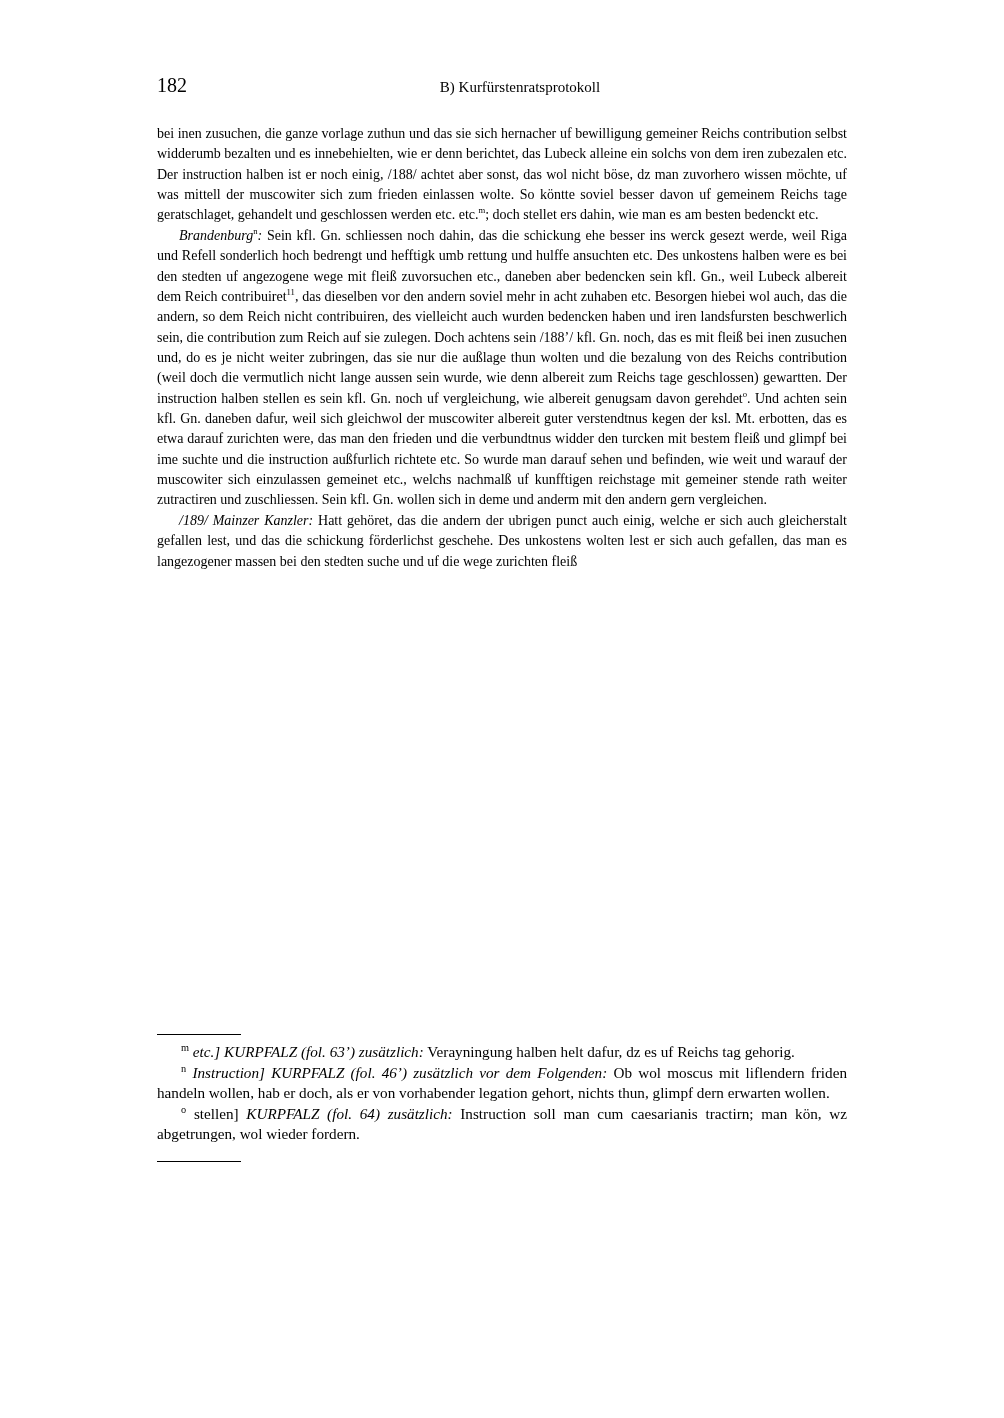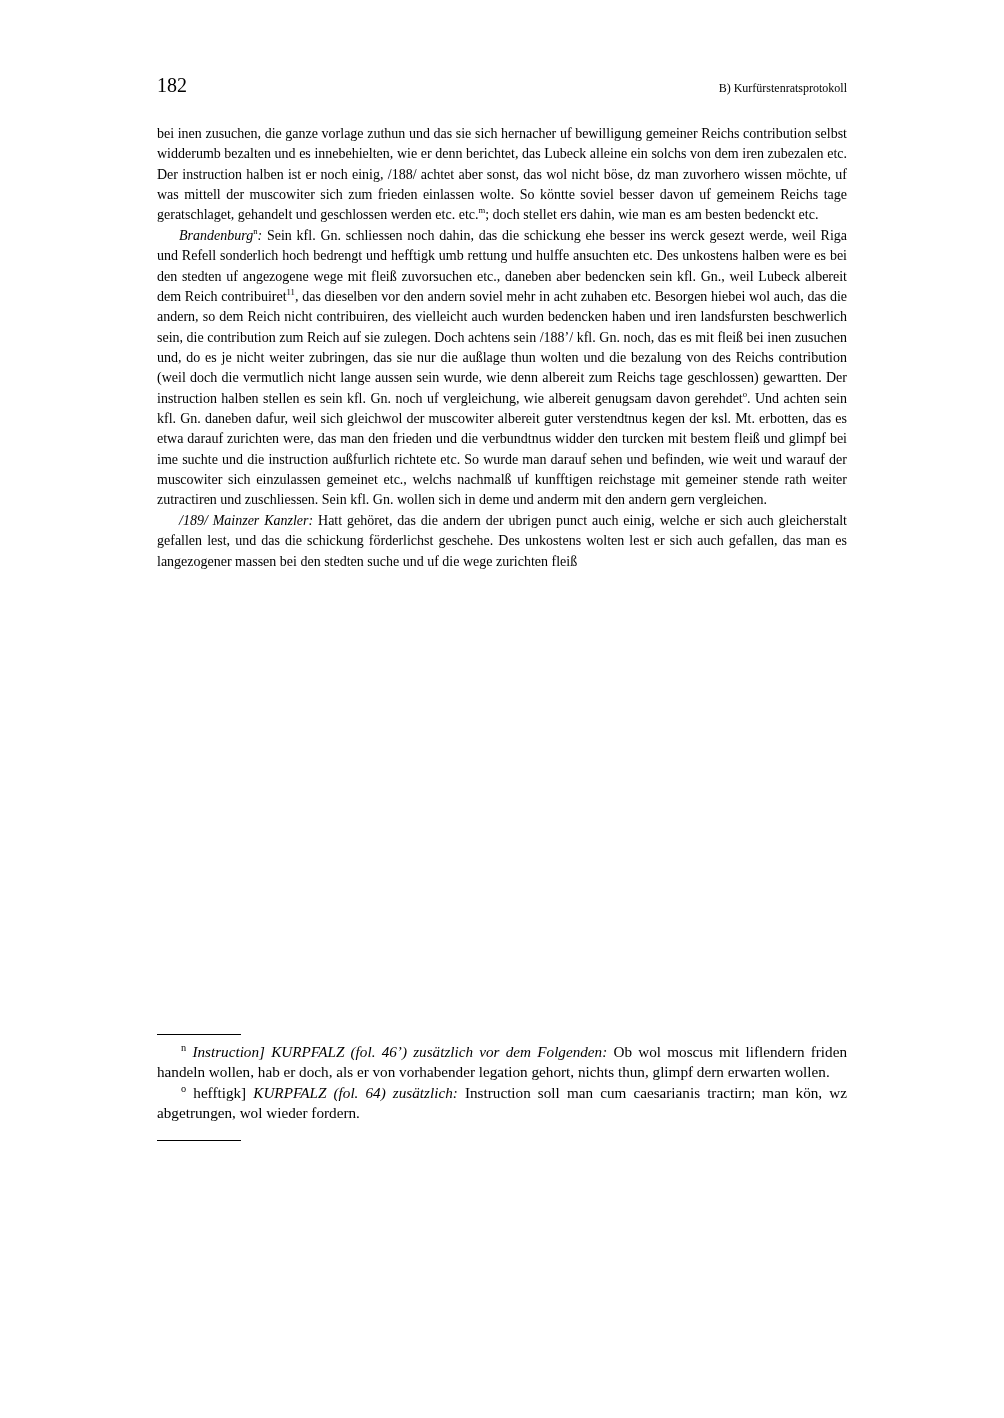--- a/index.html
+++ b/index.html
@@ -34,22 +34,22 @@
     margin-bottom: 26px;
     height: 24px;
   }
   .folio {
     width: 0;
     white-space: nowrap;
     font-size: 20px;
   }
   .head-title {
     flex: 1;
-    text-align: right;
-    font-size: 12px;
+    text-align: center;
+    font-size: 15px;
     padding-left: 36px;
   }
   .body-text {
     font-size: 14px;
     line-height: 1.455;
     text-align: justify;
     text-justify: inter-word;
     hyphens: manual;
   }
   .body-text p {
@@ -122,24 +122,25 @@
 
     </div>
   </div>
 
   <div class="notes">
 
     <div class="rule"></div>
 
     <div class="notes-apparatus">
 
+      <p class="note"><sup>m</sup> <span class="note-ref">etc.]</span> <span class="it">KURPFALZ (fol. 63’) zusätzlich:</span> <span>Verayningung halben helt dafur, dz es uf Reichs tag gehorig.</span></p>
 
       <p class="note"><sup>n</sup> <span class="note-ref">Instruction]</span> <span class="it">KURPFALZ (fol. 46’) zusätzlich vor dem Folgenden:</span> <span>Ob wol moscus mit liflendern friden handeln wollen, hab er doch, als er von vorhabender legation gehort, nichts thun, glimpf dern erwarten wollen.</span></p>
 
-      <p class="note"><sup>o</sup> <span>hefftigk]</span> <span class="it">KURPFALZ (fol. 64) zusätzlich:</span> <span>Instruction soll man cum caesarianis tractirn; man kön, wz abgetrungen, wol wieder fordern.</span></p>
+      <p class="note"><sup>o</sup> <span>stellen]</span> <span class="it">KURPFALZ (fol. 64) zusätzlich:</span> <span>Instruction soll man cum caesarianis tractirn; man kön, wz abgetrungen, wol wieder fordern.</span></p>
 
     </div>
 
     <div class="rule notes-sep"></div>
 
 
   </div>
 
 </div>
 

